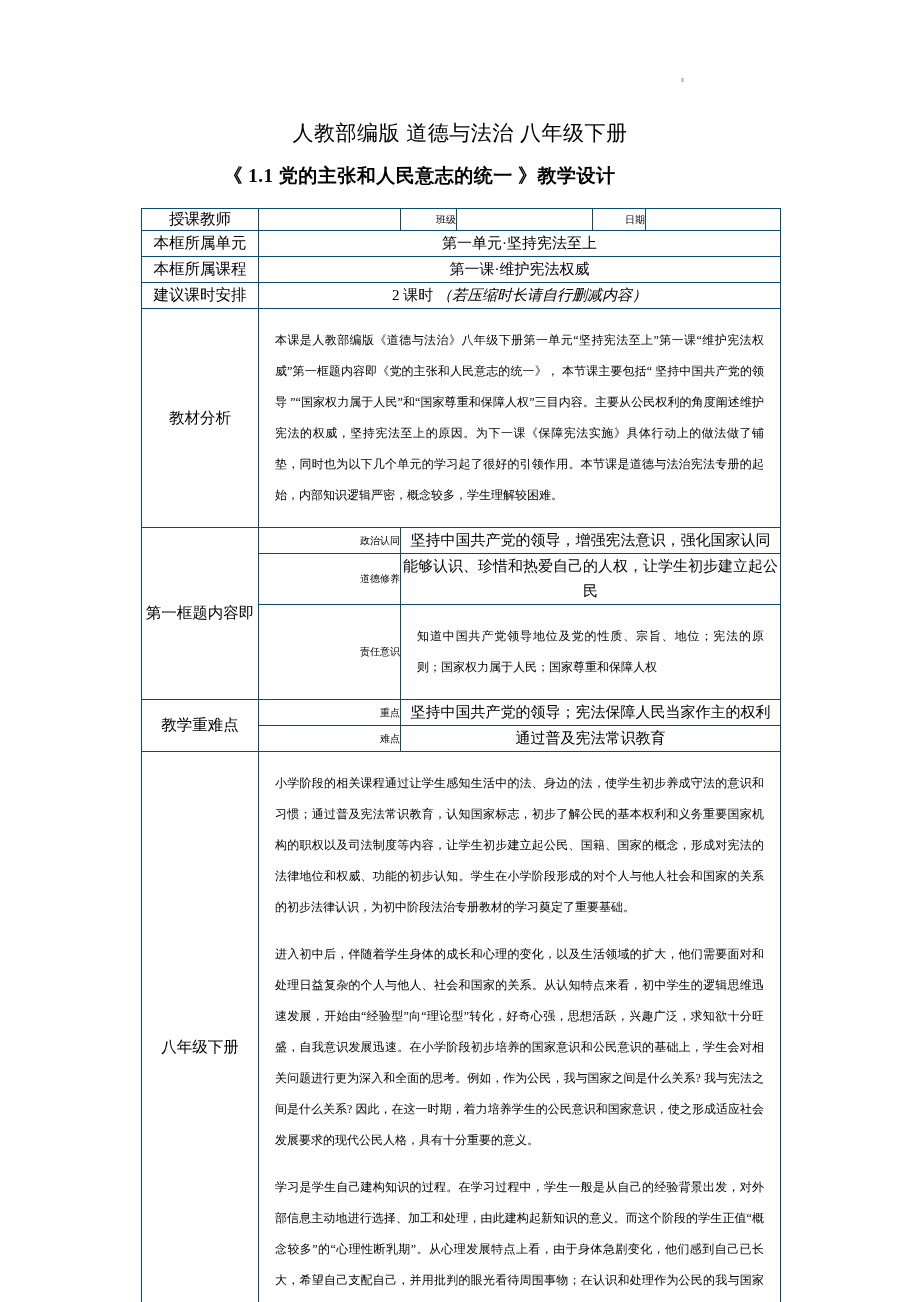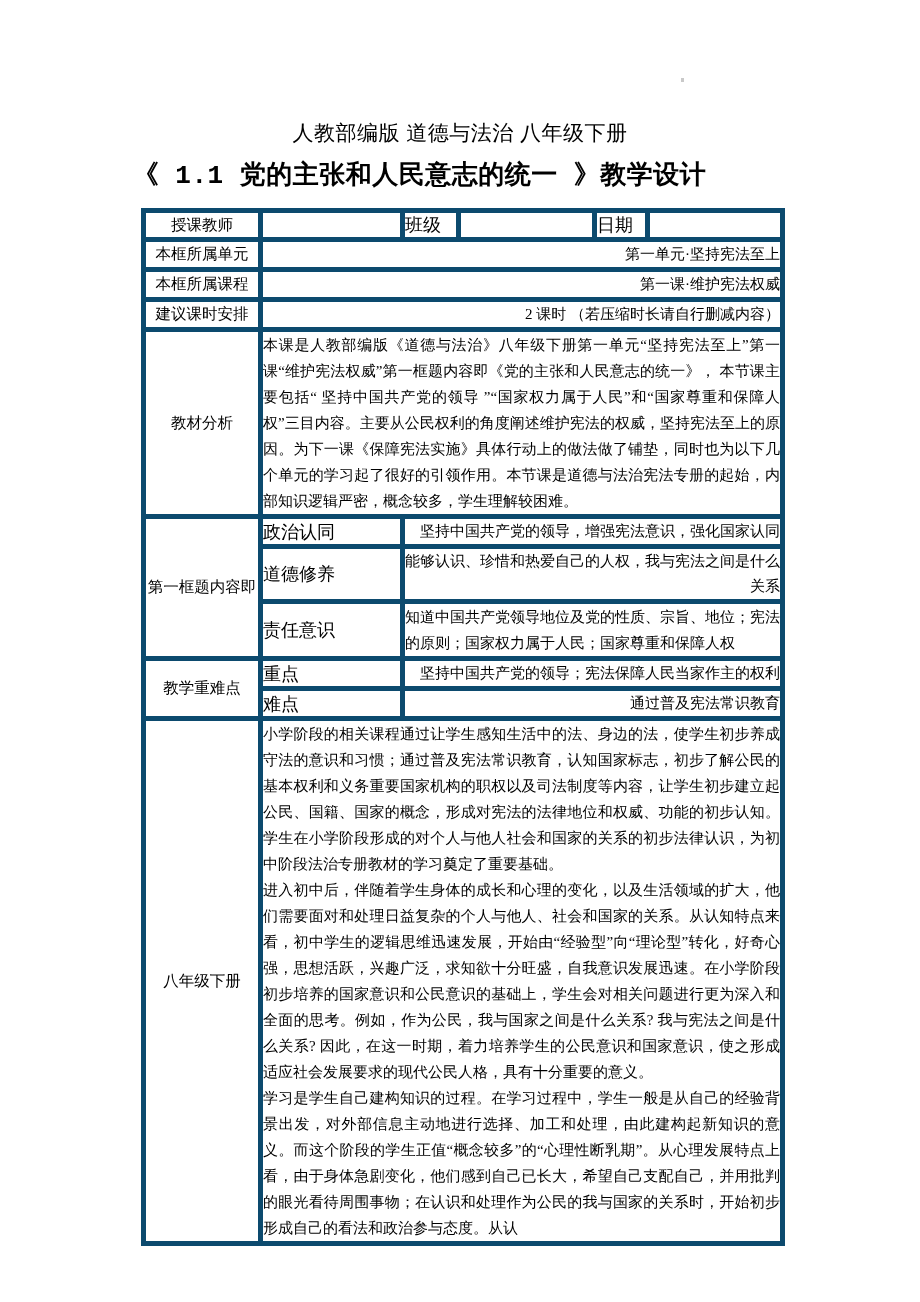--- a/index.html
+++ b/index.html
@@ -36,25 +36,25 @@
     letter-spacing: 0.5px;
     font-weight: 400;
     font-family: "Liberation Sans", "DejaVu Sans", sans-serif;
   }
   .doc-title {
     position: absolute;
     left: 0;
     top: 158px;
     width: 839px;
     text-align: center;
-    font-size: 26px;
+    font-size: 19px;
     line-height: 36px;
     font-weight: bold;
     letter-spacing: 0.5px;
-    font-family: Liberation Mono, monospace;
+    font-family: Liberation Serif, serif;
   }
 
   .speck {
     position: absolute;
     left: 681px;
     top: 78px;
     width: 3px;
     height: 4px;
     background: #c9c9c9;
   }
@@ -63,57 +63,58 @@
   .lesson-table {
     position: absolute;
     left: 141px;
     top: 208px;
     width: 639px;
     border-collapse: collapse;
     table-layout: fixed;
     font-size: 14.6px;
   }
   .lesson-table td {
-    border: 5px solid #0c4a6e;
+    border: 1px solid #0c4a6e;
     padding: 0;
     vertical-align: middle;
   }
 
   .cell-label {
     text-align: center;
     font-size: 15.5px;
     padding: 6px 2px;
     white-space: nowrap;
   }
   .cell-sublabel {
-    text-align: left;
-    font-size: 18px;
+    text-align: right;
+    font-size: 10px;
     padding: 6px 2px;
     white-space: nowrap;
   }
   .cell-value {
-    text-align: right;
+    text-align: center;
     padding: 6px 8px 6px 9px;
     font-size: 15px;
     line-height: 25px;
     margin-left: 14px;
   }
   .cell-empty { padding: 6px; }
 
   .para {
-    margin: 0;
-    font-size: 15px;
-    line-height: 26px;
+    margin: 16px;
+    font-size: 12px;
+    line-height: 31px;
     text-align: justify;
     text-justify: inter-ideograph;
   }
   .body-cell {
     padding: 5px 9px 6px 10px;
   }
   .italic-note {
+    font-style: italic;
   }
 
   .hdr-a { width: 117px; }
   .hdr-b { width: 142px; }
   .hdr-c { width: 56px; }
   .hdr-d { width: 136px; }
   .hdr-e { width: 53px; }
   .hdr-f { width: 135px; }
 </style>
 </head>
@@ -168,21 +169,21 @@
         </td>
       </tr>
 
       <tr>
         <td class="cell-label" rowspan="3">第一框题内容即</td>
         <td class="cell-sublabel">政治认同</td>
         <td class="cell-value" colspan="4">坚持中国共产党的领导，增强宪法意识，强化国家认同</td>
       </tr>
       <tr>
         <td class="cell-sublabel">道德修养</td>
-        <td class="cell-value" colspan="4">能够认识、珍惜和热爱自己的人权，我与宪法之间是什么关系</td>
+        <td class="cell-value" colspan="4">能够认识、珍惜和热爱自己的人权，让学生初步建立起公民</td>
       </tr>
       <tr>
         <td class="cell-sublabel">责任意识</td>
         <td class="body-cell" colspan="4">
           <p class="para">知道中国共产党领导地位及党的性质、宗旨、地位；宪法的原则；国家权力属于人民；国家尊重和保障人权</p>
         </td>
       </tr>
 
       <tr>
         <td class="cell-label" rowspan="2">教学重难点</td>

